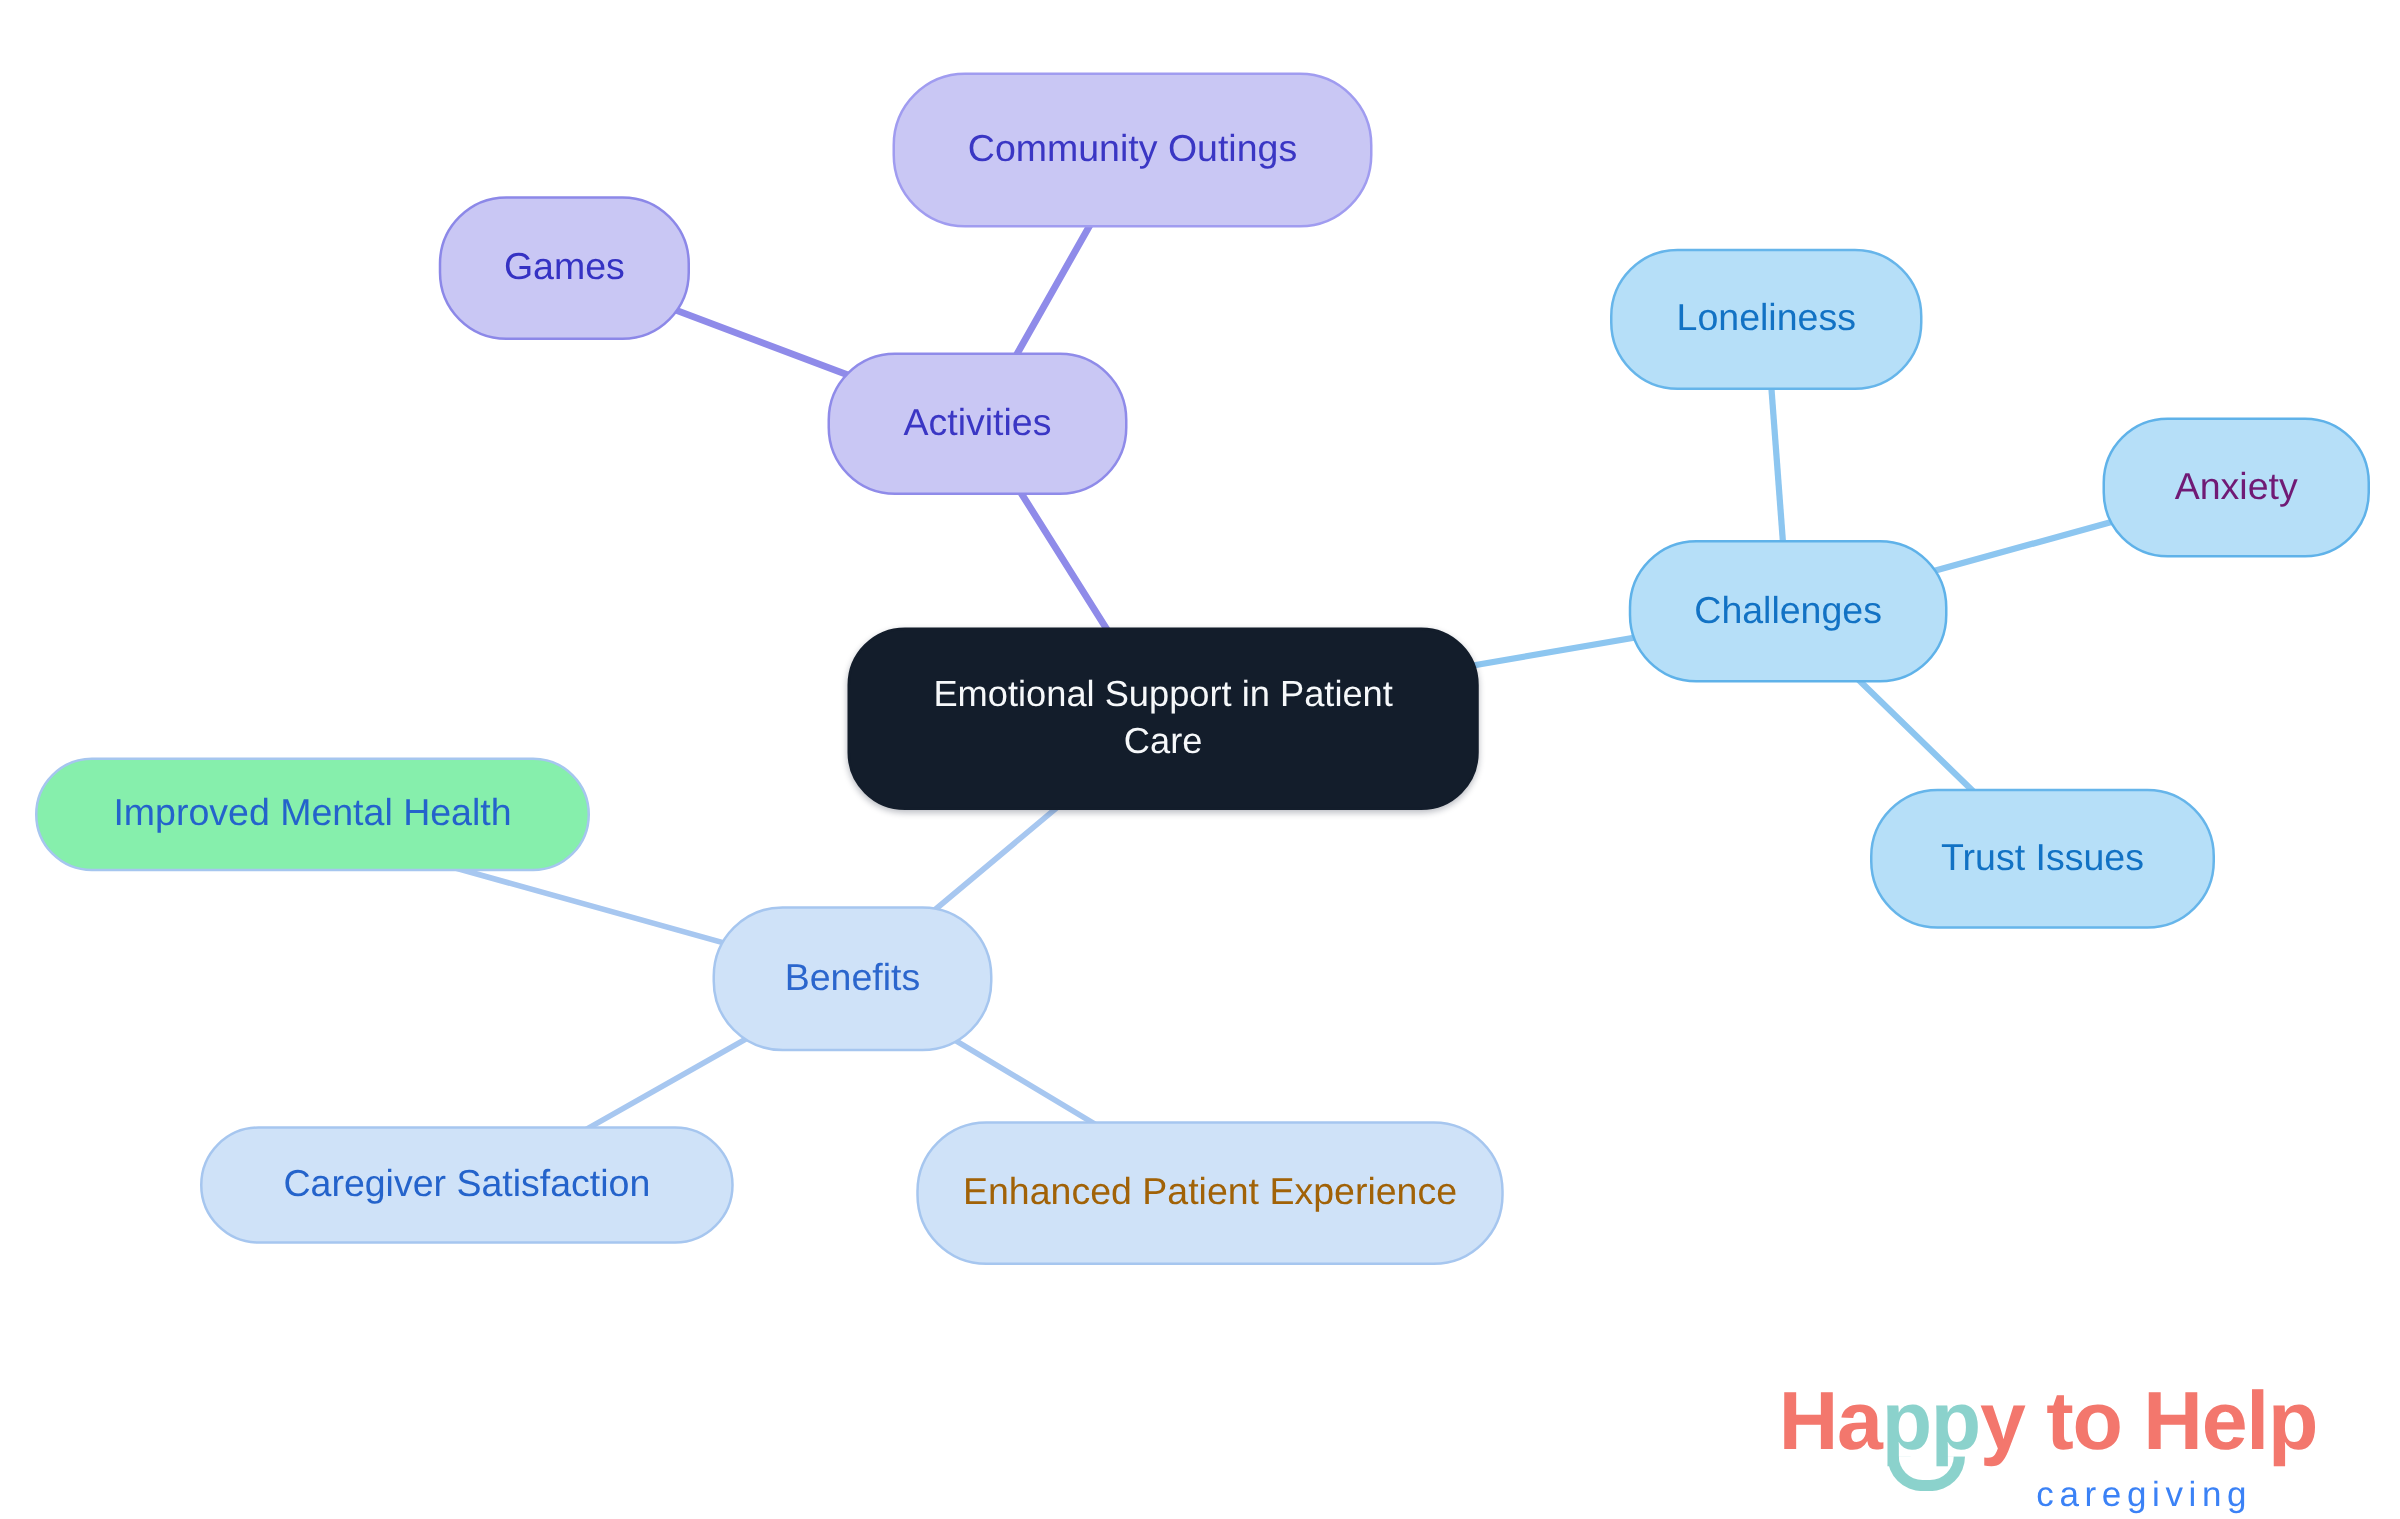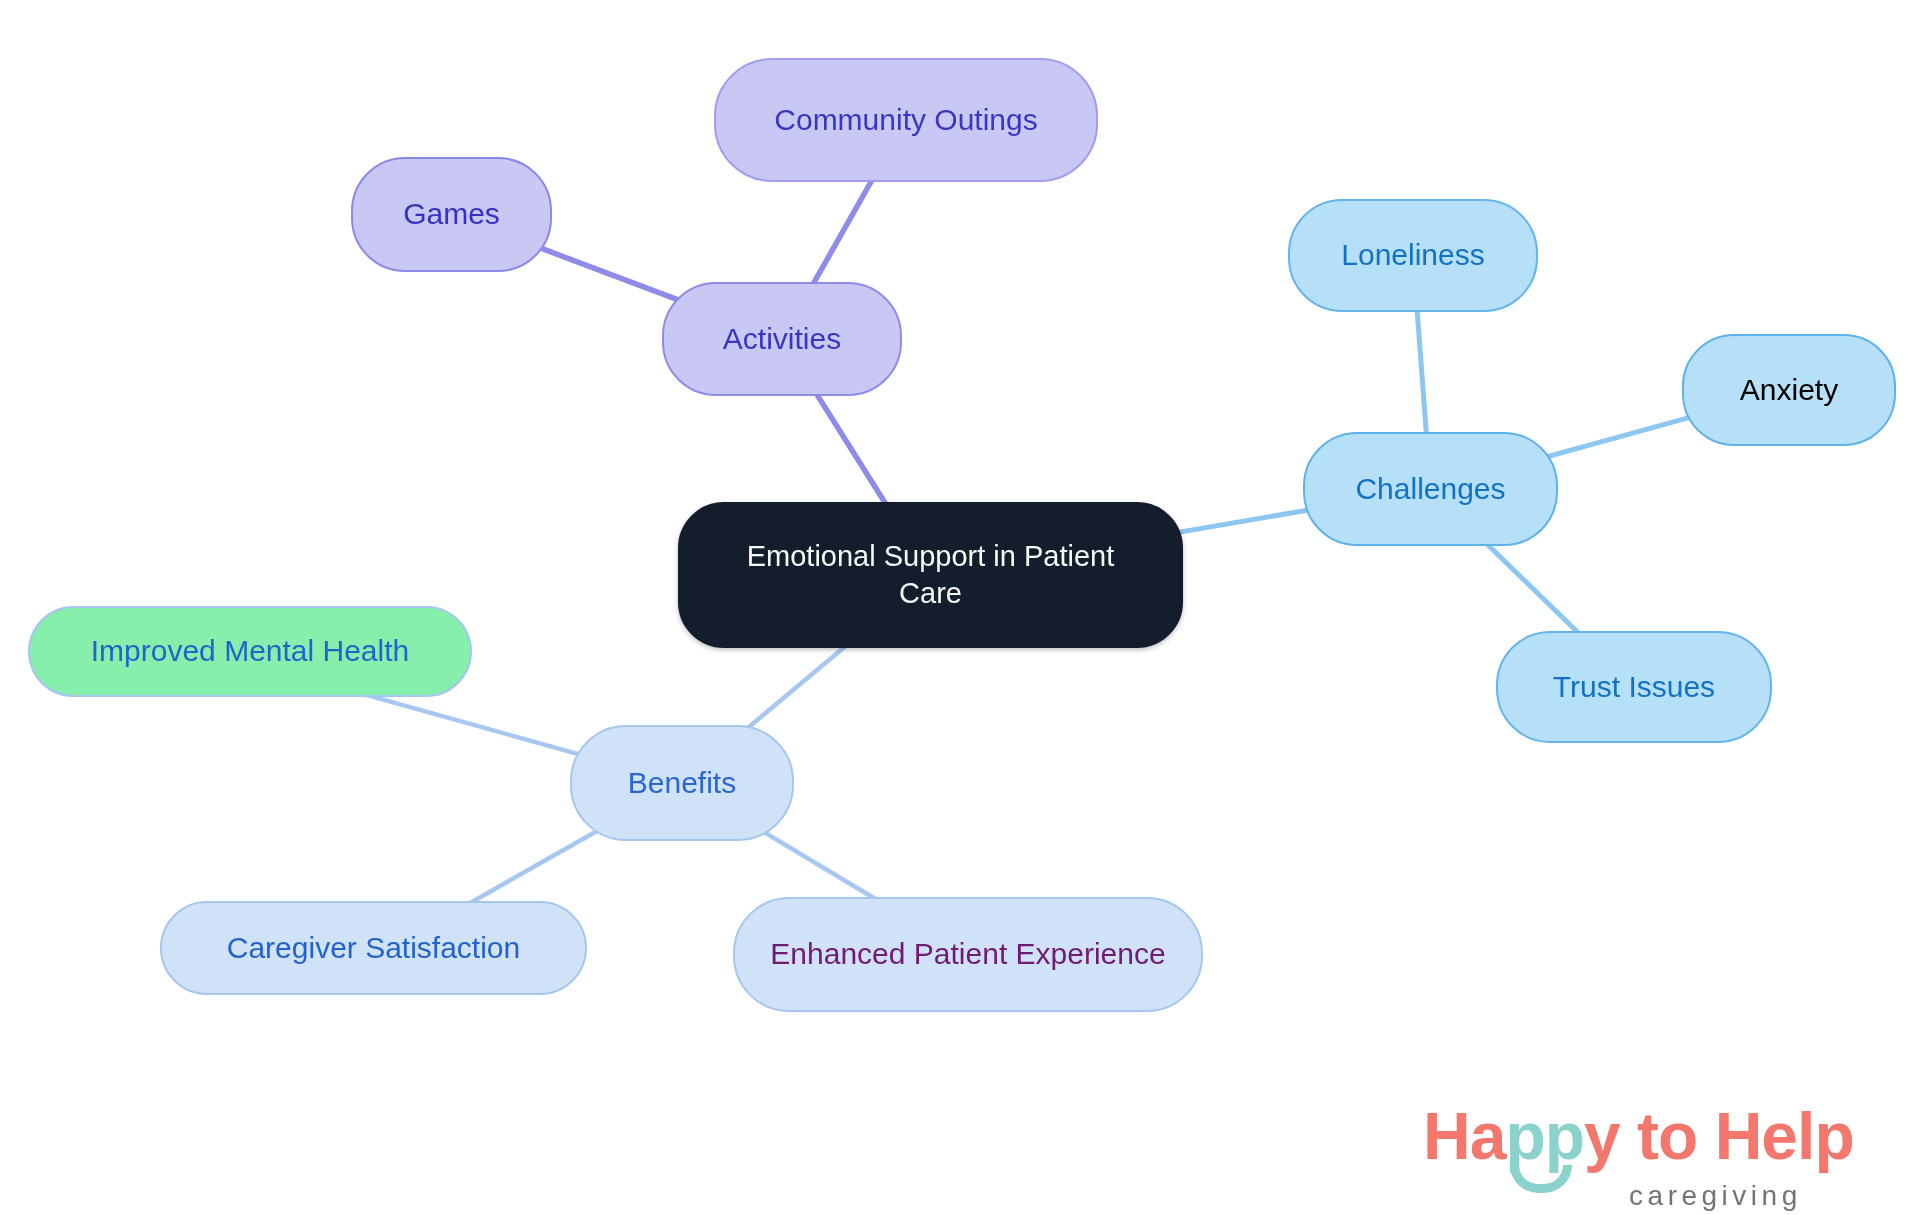--- a/index.html
+++ b/index.html
@@ -91,39 +91,39 @@
       </div>
       <div class="node" style="left: 714px; top: 58px; width: 384px; height: 124px; border-radius: 58px; background: rgb(201, 199, 244); border-color: rgb(160, 156, 240); color: rgb(58, 54, 196); font-size: 30px;">
         <span>Community Outings</span>
       </div>
       <div class="node" style="left: 1303px; top: 432px; width: 255px; height: 114px; border-radius: 54px; background: rgb(182, 223, 248); border-color: rgb(95, 178, 233); color: rgb(18, 114, 196); font-size: 30px;">
         <span>Challenges</span>
       </div>
       <div class="node" style="left: 1288px; top: 199px; width: 250px; height: 113px; border-radius: 54px; background: rgb(182, 223, 248); border-color: rgb(102, 181, 234); color: rgb(18, 114, 196); font-size: 30px;">
         <span>Loneliness</span>
       </div>
-      <div class="node" style="left: 1682px; top: 334px; width: 214px; height: 112px; border-radius: 52px; background: rgb(182, 223, 248); border-color: rgb(95, 178, 233); color: #000000; font-size: 30px;">
+      <div class="node" style="left: 1682px; top: 334px; width: 214px; height: 112px; border-radius: 52px; background: rgb(182, 223, 248); border-color: rgb(95, 178, 233); color: #701a75; font-size: 30px;">
         <span>Anxiety</span>
       </div>
       <div class="node" style="left: 1496px; top: 631px; width: 276px; height: 112px; border-radius: 54px; background: rgb(182, 223, 248); border-color: rgb(102, 181, 234); color: rgb(18, 114, 196); font-size: 30px;">
         <span>Trust Issues</span>
       </div>
       <div class="node" style="left: 570px; top: 725px; width: 224px; height: 116px; border-radius: 56px; background: rgb(207, 226, 248); border-color: rgb(166, 198, 239); color: rgb(43, 102, 205); font-size: 30px;">
         <span>Benefits</span>
       </div>
       <div class="node" style="left: 28px; top: 606px; width: 444px; height: 91px; border-radius: 56px; background: #86efac; border-color: rgb(166, 198, 239); color: rgb(36, 99, 203); font-size: 30px;">
         <span>Improved Mental Health</span>
       </div>
       <div class="node" style="left: 160px; top: 901px; width: 427px; height: 94px; border-radius: 56px; background: rgb(207, 226, 248); border-color: rgb(166, 198, 239); color: rgb(36, 99, 203); font-size: 30px;">
         <span>Caregiver Satisfaction</span>
       </div>
-      <div class="node" style="left: 733px; top: 897px; width: 470px; height: 115px; border-radius: 56px; background: rgb(207, 226, 248); border-color: rgb(166, 198, 239); color: #701a75; font-size: 30px;">
+      <div class="node" style="left: 733px; top: 897px; width: 470px; height: 115px; border-radius: 56px; background: rgb(207, 226, 248); border-color: rgb(166, 198, 239); color: #a16207; font-size: 30px;">
         <span>Enhanced Patient Experience</span>
       </div>
     </div>
 
   <div class="logo" id="logo" style="left: 1423px; top: 1103px;">
     <div class="logo-word">
       <span class="seg" style="color: rgb(243, 119, 109);">Ha</span><span class="pp-wrap"><span class="seg" style="color: rgb(139, 210, 204);">pp</span><span class="smile" id="smile" style="border-color: rgb(139, 210, 204);"></span></span><span class="seg" style="color: rgb(243, 119, 109);">y to Help</span>
     </div>
-    <div class="logo-tagline" id="tagline" style="color: #737373;">caregiving</div>
+    <div class="logo-tagline" id="tagline" style="color: #3b82f6;">caregiving</div>
   </div>
 </div>
 
 </body></html>

